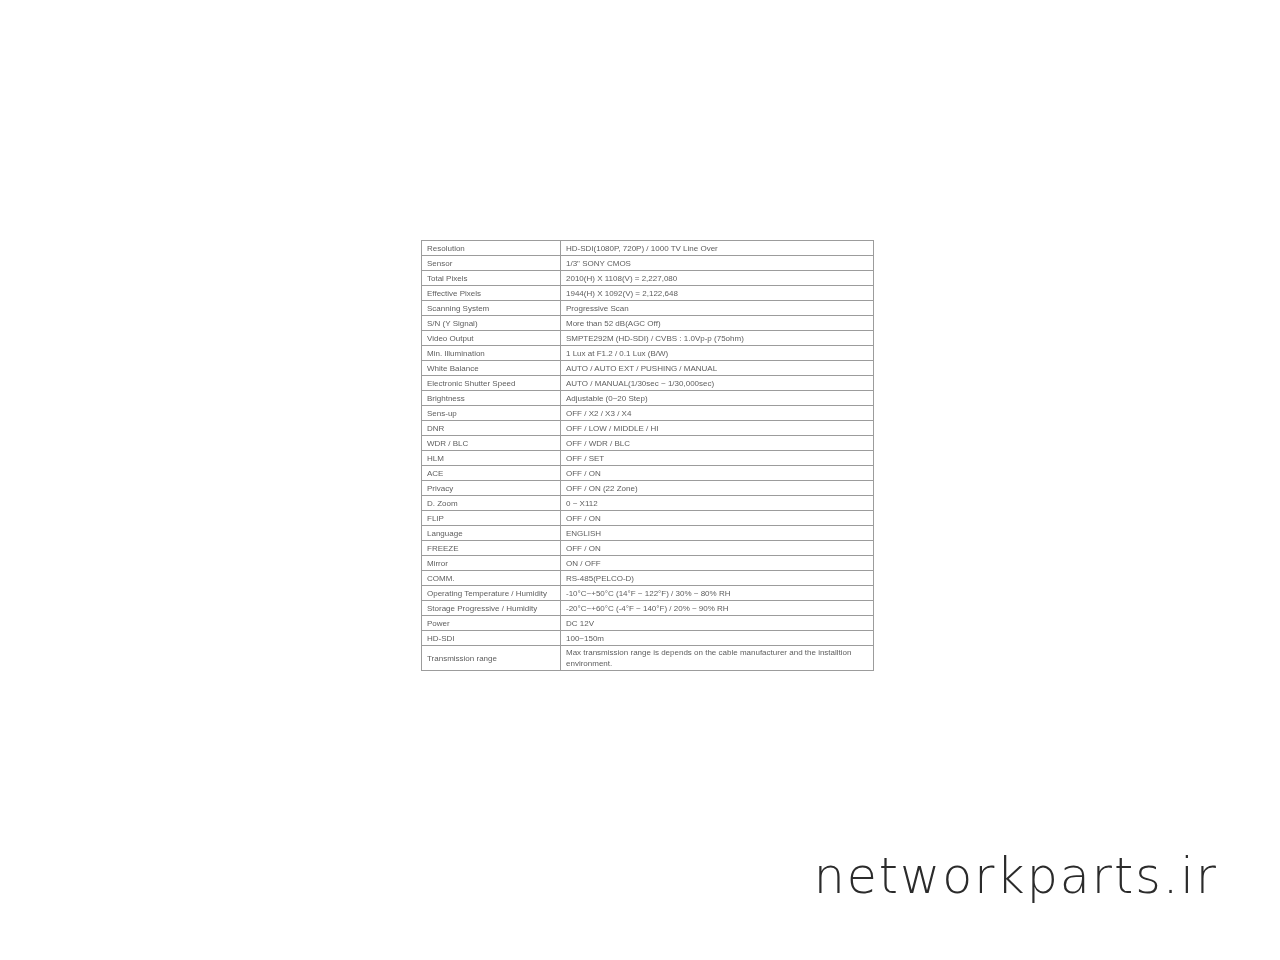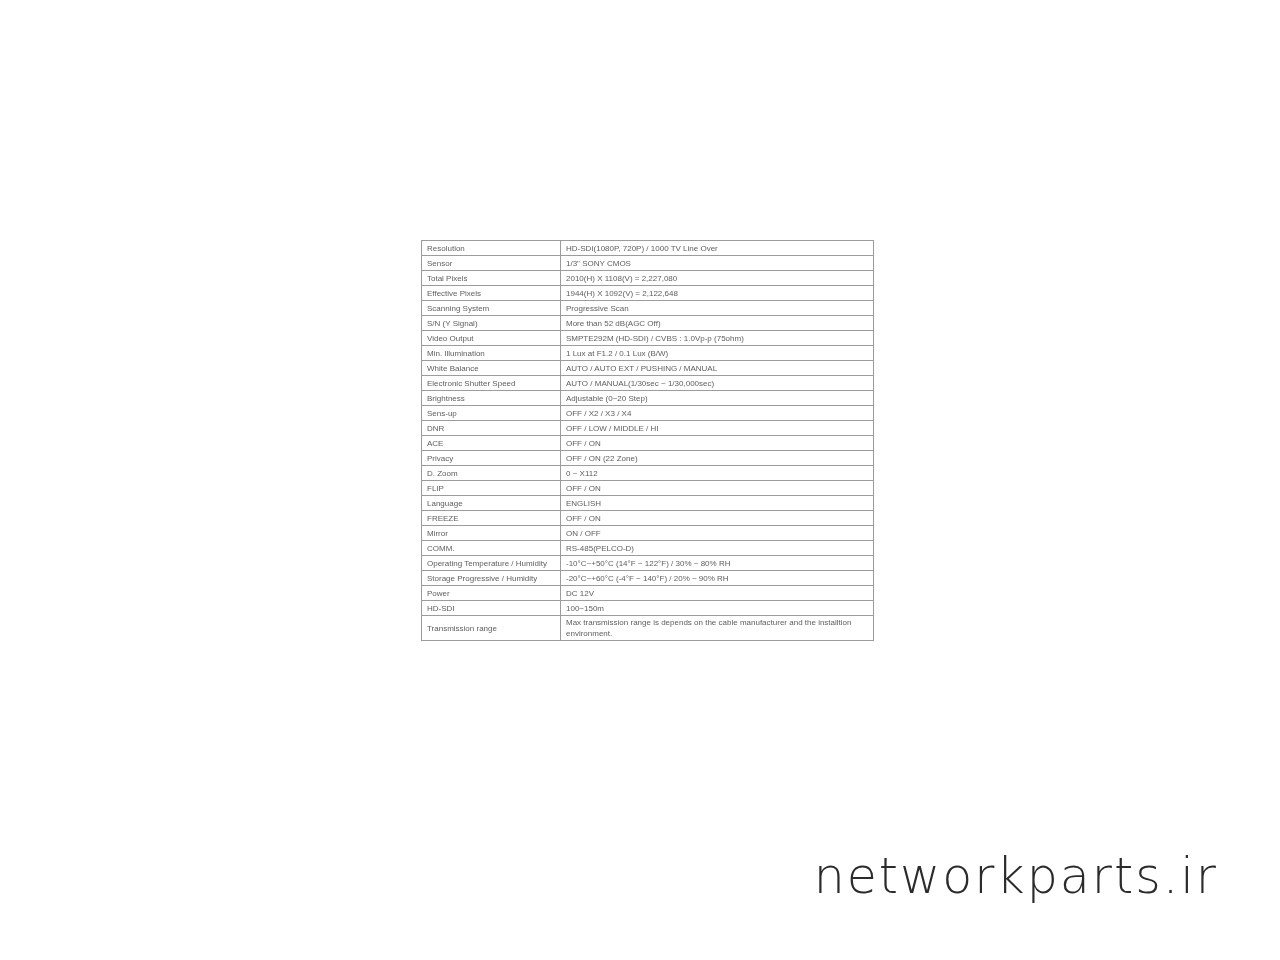--- a/index.html
+++ b/index.html
@@ -107,20 +107,28 @@
         </tr>
         <tr>
           <td class="label-cell">Sens-up</td>
           <td class="value-cell">OFF / X2 / X3 / X4</td>
         </tr>
         <tr>
           <td class="label-cell">DNR</td>
           <td class="value-cell">OFF / LOW / MIDDLE / HI</td>
         </tr>
         <tr>
+          <td class="label-cell">WDR / BLC</td>
+          <td class="value-cell">OFF / WDR / BLC</td>
+        </tr>
+        <tr>
+          <td class="label-cell">HLM</td>
+          <td class="value-cell">OFF / SET</td>
+        </tr>
+        <tr>
           <td class="label-cell">ACE</td>
           <td class="value-cell">OFF / ON</td>
         </tr>
         <tr>
           <td class="label-cell">Privacy</td>
           <td class="value-cell">OFF / ON (22 Zone)</td>
         </tr>
         <tr>
           <td class="label-cell">D. Zoom</td>
           <td class="value-cell">0 ~ X112</td>

